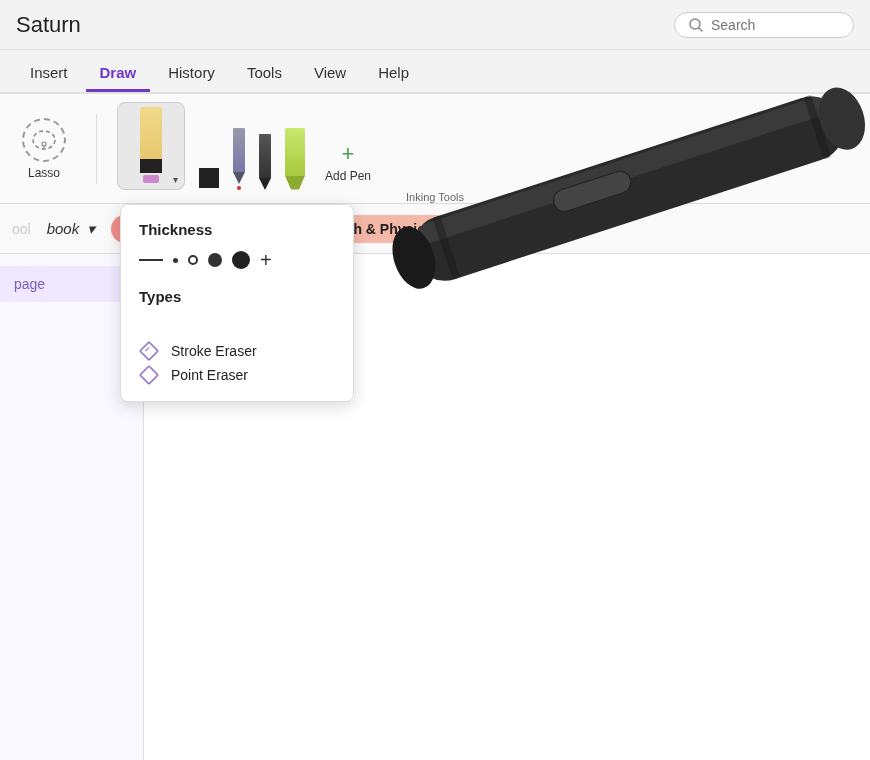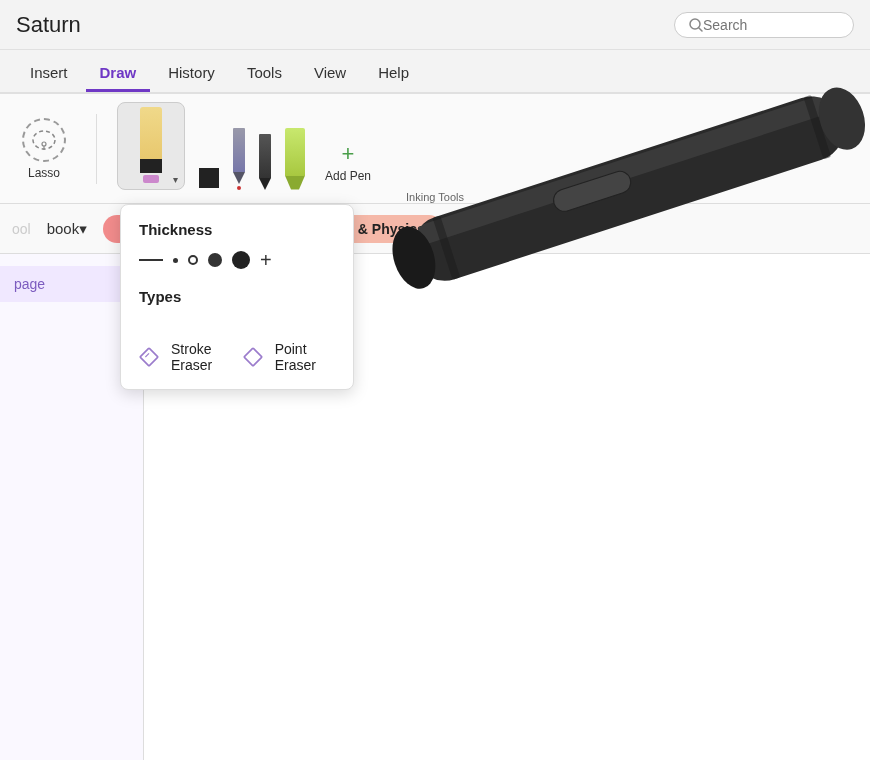--- a/index.html
+++ b/index.html
@@ -28,20 +28,21 @@
       flex: 1;
     }
     .search-box {
       display: flex;
       align-items: center;
       background: #fff;
       border: 1px solid #ccc;
       border-radius: 20px;
       padding: 4px 14px;
       width: 180px;
+      gap: 8px;
     }
     .search-box input {
       border: none;
       outline: none;
       font-size: 14px;
       color: #555;
       background: transparent;
       width: 120px;
     }
 
@@ -212,25 +213,26 @@
       height: 50px;
       display: flex;
       align-items: center;
       padding: 0 12px;
       gap: 8px;
       border-bottom: 1px solid #ddd;
     }
     .notebook-selector {
       display: flex;
       align-items: center;
-      gap: 0;
+      gap: 8px;
       font-size: 15px;
       color: #333;
       cursor: pointer;
       padding: 4px 8px;
+      font-style: italic;
     }
     .tag-pill {
       padding: 6px 18px;
       border-radius: 20px;
       font-size: 14px;
       cursor: pointer;
       white-space: nowrap;
     }
     .tag-school { background: #f28c8c; color: #222; }
     .tag-work { background: #88d5b5; color: #222; }
@@ -331,21 +333,21 @@
       background: #222;
     }
     .thickness-plus {
       font-size: 20px;
       color: #333;
       font-weight: 300;
       line-height: 1;
     }
     .types-row {
       display: flex;
-      flex-direction: row;
+      flex-direction: column;
       gap: 4px;
       margin-top: 36px;
     }
     .type-item {
       display: flex;
       align-items: center;
       gap: 12px;
       font-size: 14px;
       color: #222;
       cursor: pointer;

